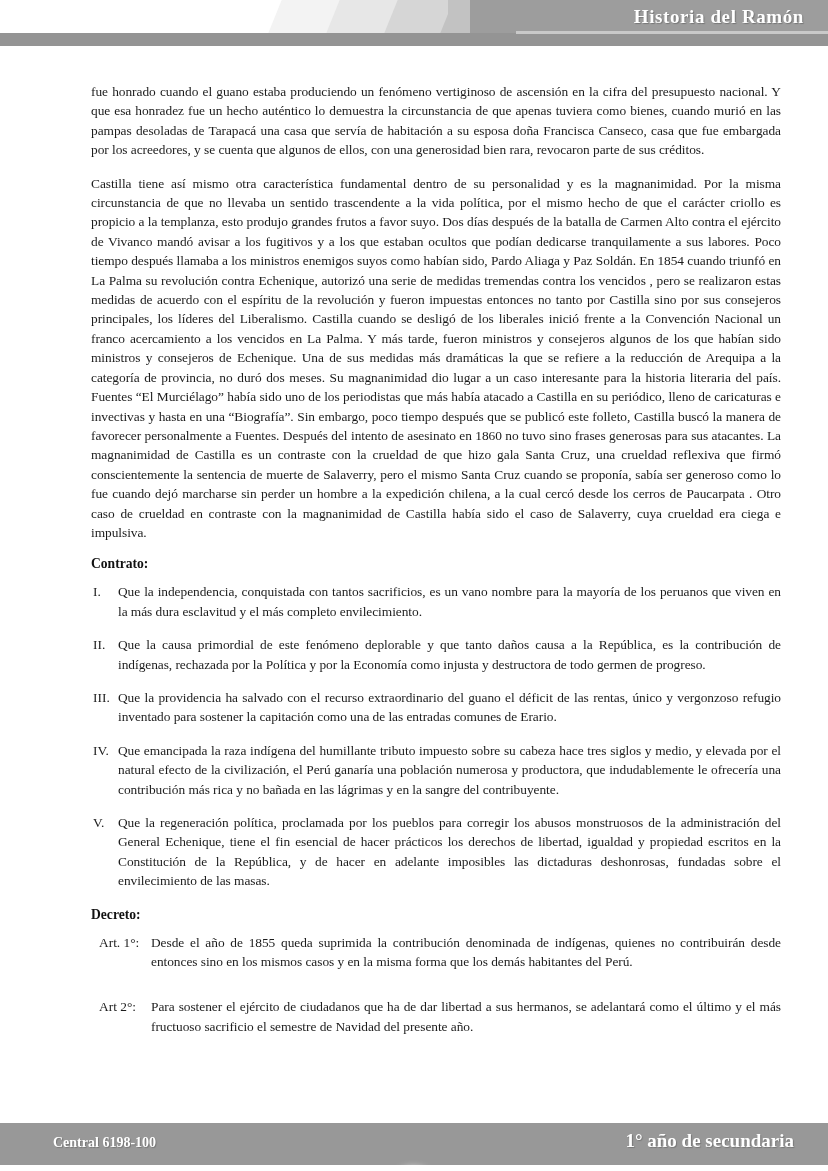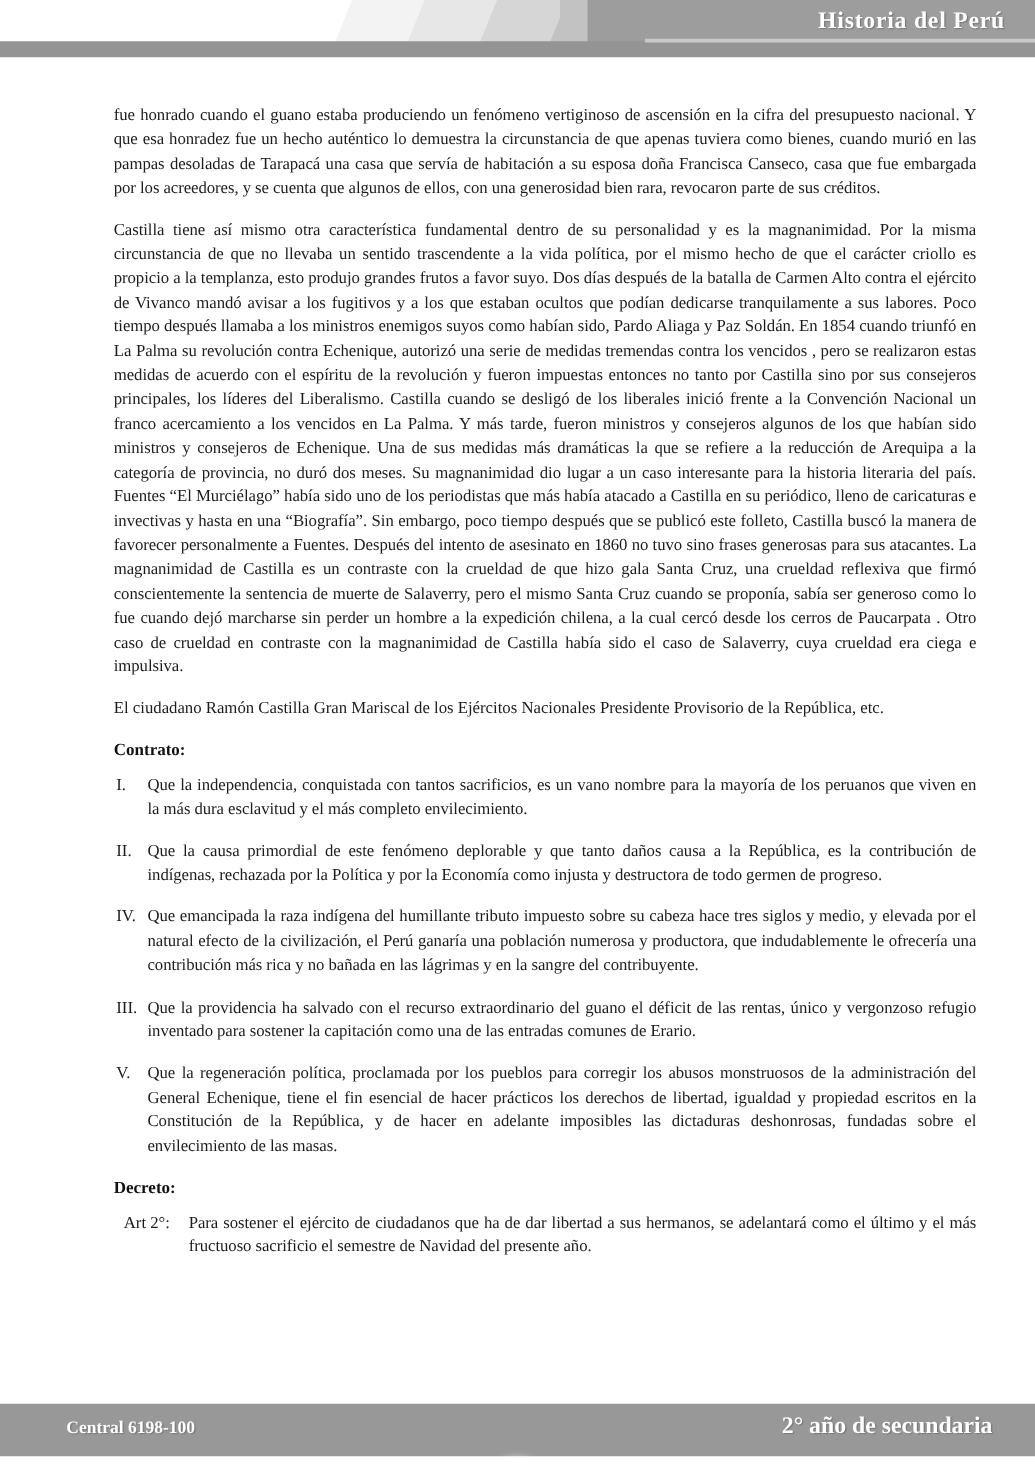--- a/index.html
+++ b/index.html
@@ -248,67 +248,70 @@
   <div class="hdr-bands">
     <div class="band band-1"></div>
     <div class="band band-2"></div>
     <div class="band band-3"></div>
     <div class="band band-4"></div>
     <div class="band-curve"></div>
     <div class="band-fill"></div>
   </div>
   <div class="hdr-bar"></div>
   <div class="hdr-underline"></div>
-  <div class="hdr-title">Historia del Perú</div>
+  <div class="hdr-title">Historia del Ramón</div>
 </div>
 
 <div class="content">
 
   <p class="body">fue honrado cuando el guano estaba produciendo un fenómeno vertiginoso de ascensión en la cifra del presupuesto nacional. Y que esa honradez fue un hecho auténtico lo demuestra la circunstancia de que apenas tuviera como bienes, cuando murió en las pampas desoladas de Tarapacá una casa que servía de habitación a su esposa doña Francisca Canseco, casa que fue embargada por los acreedores, y se cuenta que algunos de ellos, con una generosidad bien rara, revocaron parte de sus créditos.</p>
   <p class="body">Castilla tiene así mismo otra característica fundamental dentro de su personalidad y es la magnanimidad. Por la misma circunstancia de que no llevaba un sentido trascendente a la vida política, por el mismo hecho de que el carácter criollo es propicio a la templanza, esto produjo grandes frutos a favor suyo. Dos días después de la batalla de Carmen Alto contra el ejército de Vivanco mandó avisar a los fugitivos y a los que estaban ocultos que podían dedicarse tranquilamente a sus labores. Poco tiempo después llamaba a los ministros enemigos suyos como habían sido, Pardo Aliaga y Paz Soldán. En 1854 cuando triunfó en La Palma su revolución contra Echenique, autorizó una serie de medidas tremendas contra los vencidos , pero se realizaron estas medidas de acuerdo con el espíritu de la revolución y fueron impuestas entonces no tanto por Castilla sino por sus consejeros principales, los líderes del Liberalismo. Castilla cuando se desligó de los liberales inició frente a la Convención Nacional un franco acercamiento a los vencidos en La Palma. Y más tarde, fueron ministros y consejeros algunos de los que habían sido ministros y consejeros de Echenique. Una de sus medidas más dramáticas la que se refiere a la reducción de Arequipa a la categoría de provincia, no duró dos meses. Su magnanimidad dio lugar a un caso interesante para la historia literaria del país. Fuentes “El Murciélago” había sido uno de los periodistas que más había atacado a Castilla en su periódico, lleno de caricaturas e invectivas y hasta en una “Biografía”. Sin embargo, poco tiempo después que se publicó este folleto, Castilla buscó la manera de favorecer personalmente a Fuentes. Después del intento de asesinato en 1860 no tuvo sino frases generosas para sus atacantes. La magnanimidad de Castilla es un contraste con la crueldad de que hizo gala Santa Cruz, una crueldad reflexiva que firmó conscientemente la sentencia de muerte de Salaverry, pero el mismo Santa Cruz cuando se proponía, sabía ser generoso como lo fue cuando dejó marcharse sin perder un hombre a la expedición chilena, a la cual cercó desde los cerros de Paucarpata . Otro caso de crueldad en contraste con la magnanimidad de Castilla había sido el caso de Salaverry, cuya crueldad era ciega e impulsiva.</p>
 
 
-  <p class="lead">El ciudadano Ramón Castilla Gran Mariscal de los Ejércitos Nacionales Presidente Provisorio de la República, etc.</p>
 
   <h3 class="sub-heading">Contrato:</h3>
 
   <ul class="roman-list">
     <li class="roman-item">
       <span class="roman-marker">I.</span>
       <span class="roman-text">Que la independencia, conquistada con tantos sacrificios, es un vano nombre para la mayoría de los peruanos que viven en la más dura esclavitud y el más completo envilecimiento.</span>
     </li>
     <li class="roman-item">
       <span class="roman-marker">II.</span>
       <span class="roman-text">Que la causa primordial de este fenómeno deplorable y que tanto daños causa a la República, es la contribución de indígenas, rechazada por la Política y por la Economía como injusta y destructora de todo germen de progreso.</span>
     </li>
     <li class="roman-item">
+      <span class="roman-marker">III.</span>
+      <span class="roman-text">Que la providencia ha salvado con el recurso extraordinario del guano el déficit de las rentas, único y vergonzoso refugio inventado para sostener la capitación como una de las entradas comunes de Erario.</span>
+    </li>
+    <li class="roman-item">
       <span class="roman-marker">IV.</span>
       <span class="roman-text">Que emancipada la raza indígena del humillante tributo impuesto sobre su cabeza hace tres siglos y medio, y elevada por el natural efecto de la civilización, el Perú ganaría una población numerosa y productora, que indudablemente le ofrecería una contribución más rica y no bañada en las lágrimas y en la sangre del contribuyente.</span>
     </li>
     <li class="roman-item">
-      <span class="roman-marker">III.</span>
-      <span class="roman-text">Que la providencia ha salvado con el recurso extraordinario del guano el déficit de las rentas, único y vergonzoso refugio inventado para sostener la capitación como una de las entradas comunes de Erario.</span>
-    </li>
-    <li class="roman-item">
       <span class="roman-marker">V.</span>
       <span class="roman-text">Que la regeneración política, proclamada por los pueblos para corregir los abusos monstruosos de la administración del General Echenique, tiene el fin esencial de hacer prácticos los derechos de libertad, igualdad y propiedad escritos en la Constitución de la República, y de hacer en adelante imposibles las dictaduras deshonrosas, fundadas sobre el envilecimiento de las masas.</span>
     </li>
   </ul>
 
   <h3 class="sub-heading decreto">Decreto:</h3>
 
   <ul class="article-list">
+    <li class="article-item">
+      <span class="article-marker">Art. 1°:</span>
+      <span class="article-text">Desde el año de 1855 queda suprimida la contribución denominada de indígenas, quienes no contribuirán desde entonces sino en los mismos casos y en la misma forma que los demás habitantes del Perú.</span>
+    </li>
     <li class="article-item">
       <span class="article-marker">Art 2°:</span>
       <span class="article-text">Para sostener el ejército de ciudadanos que ha de dar libertad a sus hermanos, se adelantará como el último y el más fructuoso sacrificio el semestre de Navidad del presente año.</span>
     </li>
   </ul>
 
 </div>
 
 <div class="page-footer">
   <div class="footer-bar"></div>
   <div class="footer-left">Central 6198-100</div>
-  <div class="footer-right">2° año de secundaria</div>
+  <div class="footer-right">1° año de secundaria</div>
 </div>
 <div class="page-circle">
   <span class="page-number">221</span>
 </div>
 
 </body></html>

